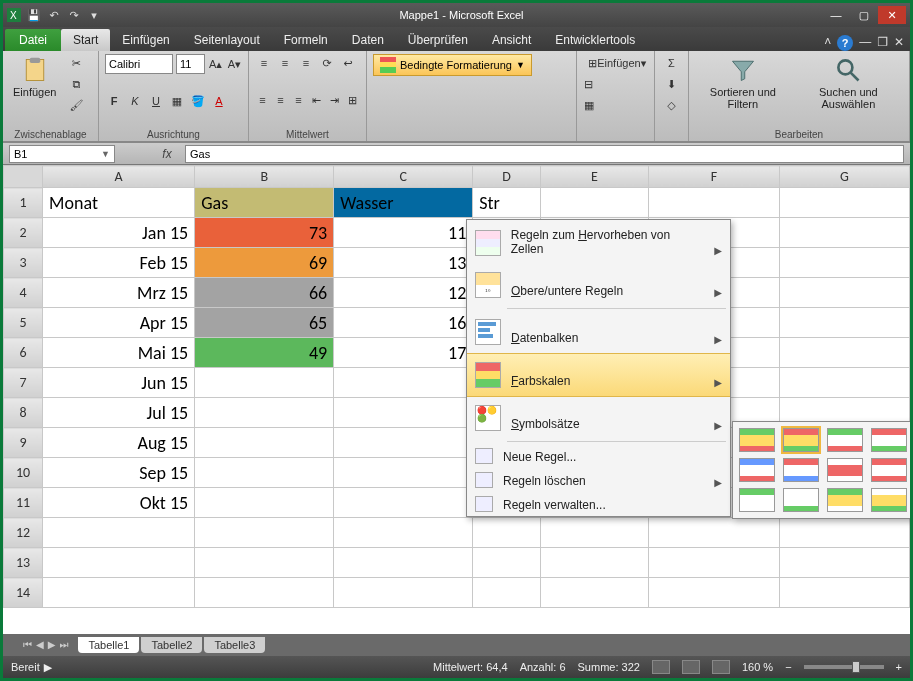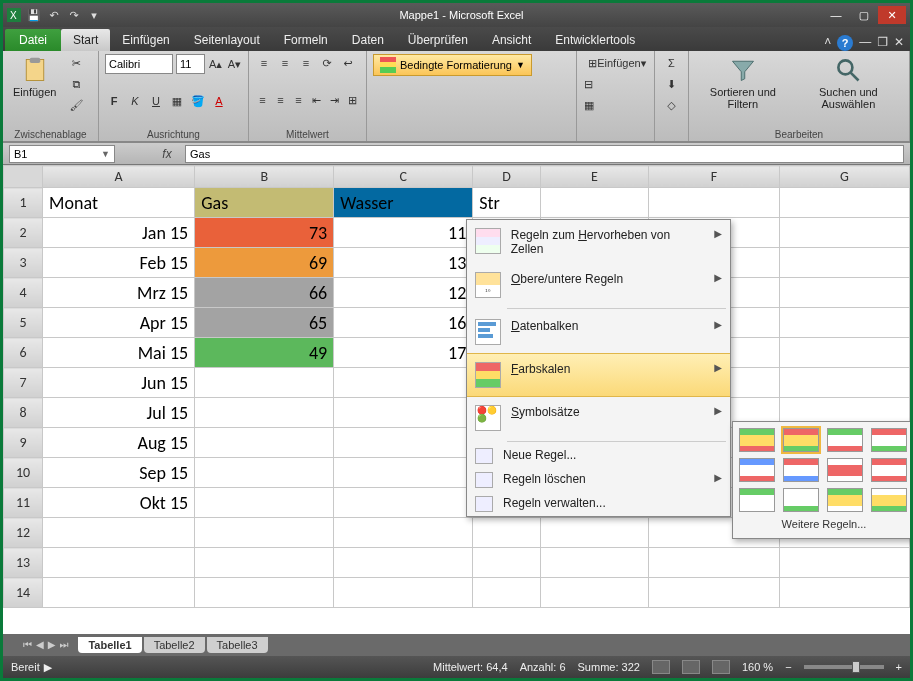--- a/index.html
+++ b/index.html
@@ -60,21 +60,21 @@
 
 .bg-red { background: #e9613a; }
 .bg-or { background: #ed9a3c; }
 .bg-ye { background: #a3a3a3; }
 .bg-gr { background: #5cb85c; }
 .hdr-b { background: #c3bb73; }
 .hdr-c { background: #0369a1; }
 
 
 .ddmenu { position: absolute; top: 0px; left: 0px; width: 265px; background: #f4f4f4; border: 1px solid #888; box-shadow: 2px 3px 6px rgba(0,0,0,.3); z-index: 10; }
-.dditem { display: flex; align-items: flex-start; padding: 8px 8px; gap: 10px; font-size: 12px; color: #222; position: relative; }
+.dditem { display: flex; align-items: flex-end; padding: 8px 8px; gap: 10px; font-size: 12px; color: #222; position: relative; }
 .dditem .ic { width: 26px; height: 26px; border: 1px solid #aaa; background: #fff; display: flex; flex-direction: column; }
 .dditem .ic .r1{flex:1;} 
 .dditem.hi { background: linear-gradient(#ffefb5,#fbd978); border-top: 1px solid #e0b64a; border-bottom: 1px solid #e0b64a; }
 .dditem .arrow { margin-left: auto; font-size: 10px; color: #555; }
 .ddsep { height: 1px; background: #ccc; margin: 2px 4px 2px 40px; }
 .dditem.small { padding: 4px 8px; }
 .dditem.small .sic { width: 18px; height: 16px; border: 1px solid #aaa; background: #eef; }
 .dditem .u { text-decoration: underline; }
 
 
@@ -83,21 +83,21 @@
 .thumb { width: 36px; height: 24px; border: 1px solid #999; background: #fff; position: relative; overflow: hidden; }
 .thumb.sel { outline: 2px solid #f0b840; background: #fff6dd; }
 .thumb .s { position:absolute; width:100%; height:25%; left:0; }
 .subrule { text-align: center; font-size: 11px; padding: 6px 0 2px 0; color: #333; }
 
 .menuwrap { position: absolute; left: 463px; top: 54px; z-index: 20; }
 
 
 .sheettabs { height: 22px; background: #6a6a6a; display: flex; align-items: center; padding-left: 20px; gap: 2px; }
 .sheettab { background: #cfcfcf; color: #333; padding: 2px 10px; font-size: 11px; border-radius: 0 0 4px 4px; }
-.sheettab.active { background: #fff; font-weight: bold; }
+.sheettab.active { background: #fff; font-weight: normal; }
 .sheetnav { color: #ccc; font-size: 10px; margin-right: 8px; display:flex; gap:4px;}
 
 
 .status { height: 22px; background: linear-gradient(#555,#3c3c3c); color: #eee; display: flex; align-items: center; font-size: 11px; padding: 0 8px; gap: 4px; }
 .status .right { margin-left: auto; display: flex; gap: 12px; align-items: center; }
 .viewbtn { width: 18px; height: 14px; border: 1px solid #888; background: #666; }
 .zoomslider { width: 80px; height: 4px; background: #888; position: relative; }
 .zoomslider .h { position: absolute; width: 8px; height: 12px; background: #ccc; top: -4px; left: 48px; border:1px solid #555;}
 
 svg { display: block; }
@@ -565,21 +565,20 @@
     <div class="s" style="top:50%;background:#fd6"></div>
     <div class="s" style="top:75%;background:#fff"></div>
   </div>
             <div class="thumb ">
     <div class="s" style="top:0;background:#fff"></div>
     <div class="s" style="top:25%;background:#fd6"></div>
     <div class="s" style="top:50%;background:#fd6"></div>
     <div class="s" style="top:75%;background:#6c6"></div>
   </div>
           </div>
-        <div class="subrule"><span class="u">Weitere Regeln...</span></div>
       </div>
     </div>
   </div>
 
   <div class="sheettabs">
     <div class="sheetnav">
       <span>⏮</span>
       <span>◀</span>
       <span>▶</span>
       <span>⏭</span>

